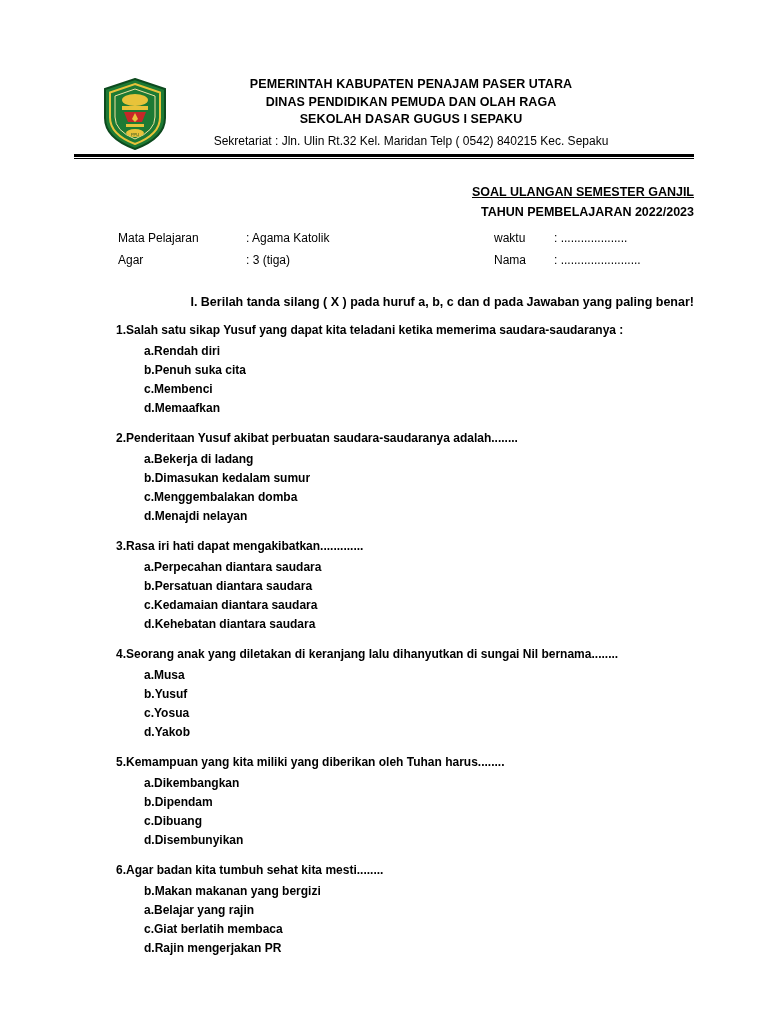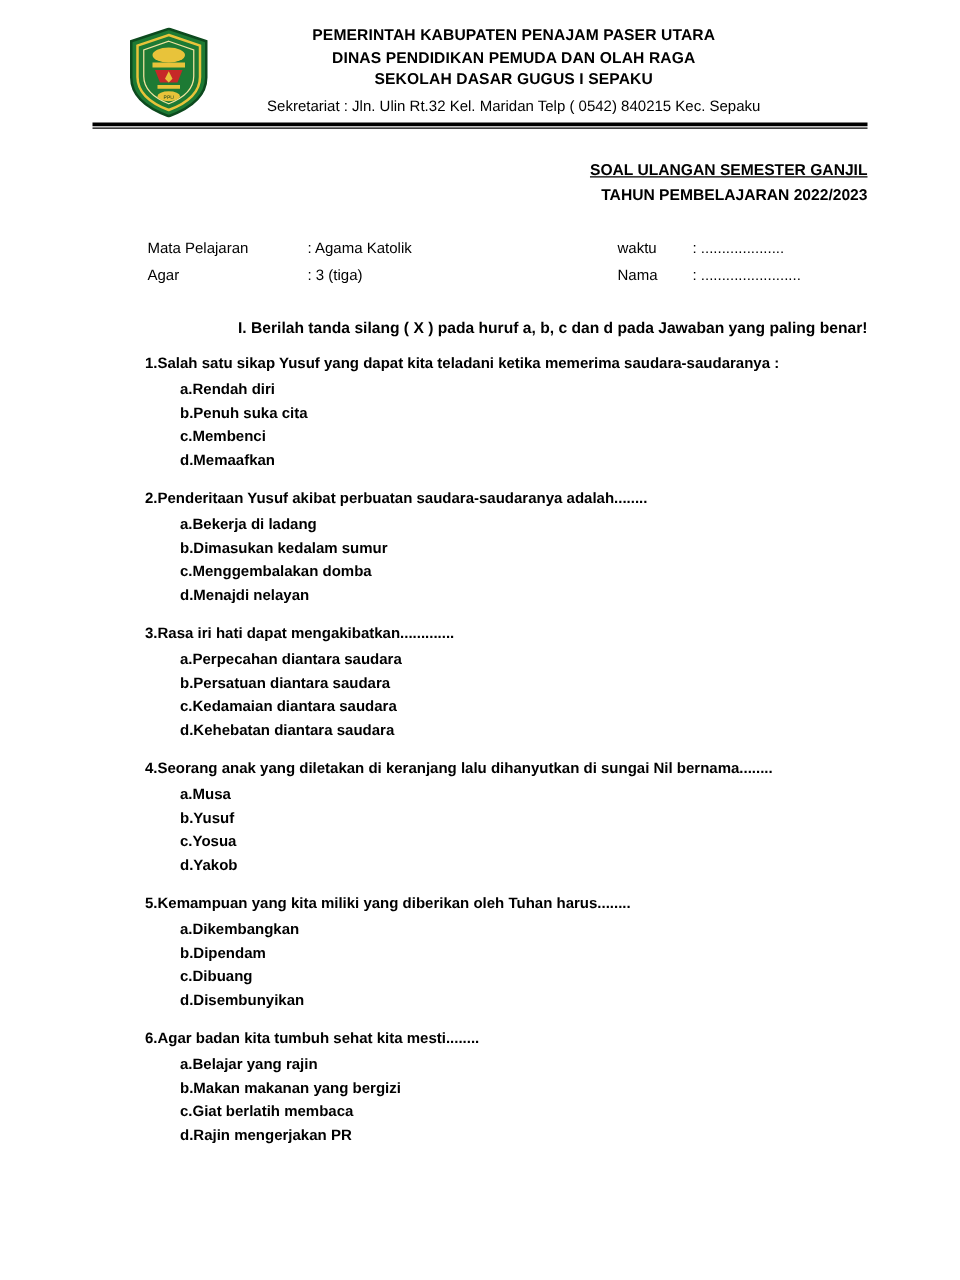--- a/index.html
+++ b/index.html
@@ -13,21 +13,21 @@
     font-family: "Liberation Sans", sans-serif;
     color: #000000;
     position: relative;
     overflow: hidden;
   }
   .page {
     position: relative;
     width: 768px;
     height: 816px;
     box-sizing: border-box;
-    padding: 20px 74px 0 74px;
+    padding: 76px 74px 0 74px;
   }
 
   
   .letterhead {
     display: flex;
     align-items: flex-start;
     justify-content: flex-start;
   }
   .crest {
     width: 66px;
@@ -87,21 +87,21 @@
   }
   .title-year {
     font-weight: bold;
     font-size: 12.5px;
     line-height: 18px;
     margin-top: 2px;
   }
 
   
   .meta {
-    margin-top: 22px;
+    margin-top: 6px;
     padding-left: 44px;
     font-size: 12px;
   }
   .meta-row {
     display: flex;
     align-items: baseline;
     line-height: 22px;
   }
   .meta-label { width: 128px; flex: 0 0 128px; }
   .meta-value { width: 248px; flex: 0 0 248px; }
@@ -238,21 +238,21 @@
         <div class="q-option">a.Dikembangkan</div>
         <div class="q-option">b.Dipendam</div>
         <div class="q-option">c.Dibuang</div>
         <div class="q-option">d.Disembunyikan</div>
       </div>
     </div>
 
     <div class="q-item">
       <div class="q-text">6.Agar badan kita tumbuh sehat kita mesti........</div>
       <div class="q-options">
+        <div class="q-option">b.Makan makanan yang bergizi</div>
         <div class="q-option">a.Belajar yang rajin</div>
-        <div class="q-option">b.Makan makanan yang bergizi</div>
         <div class="q-option">c.Giat berlatih membaca</div>
         <div class="q-option">d.Rajin mengerjakan PR</div>
       </div>
     </div>
 
   </div>
 </div>
 
 </body></html>

